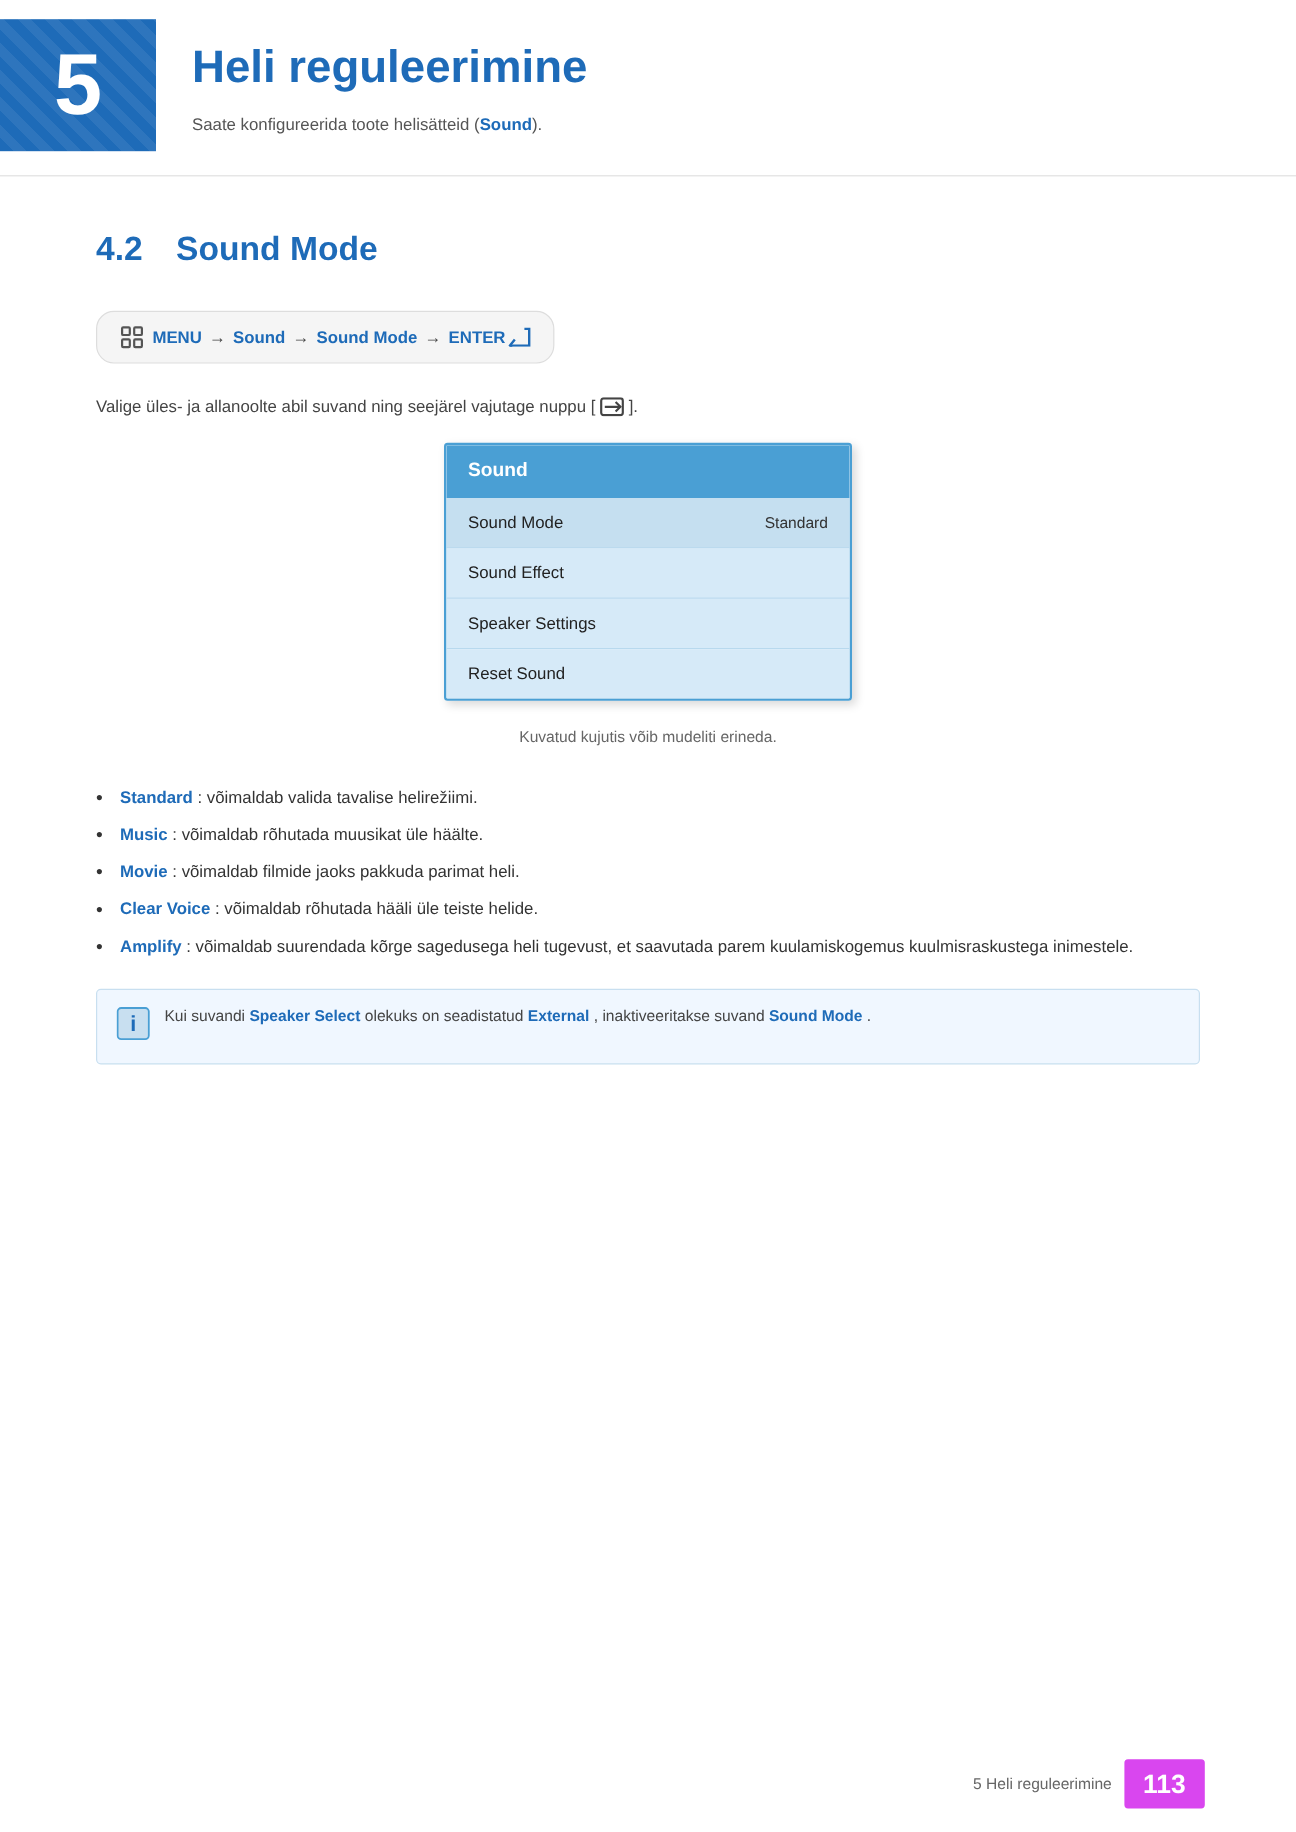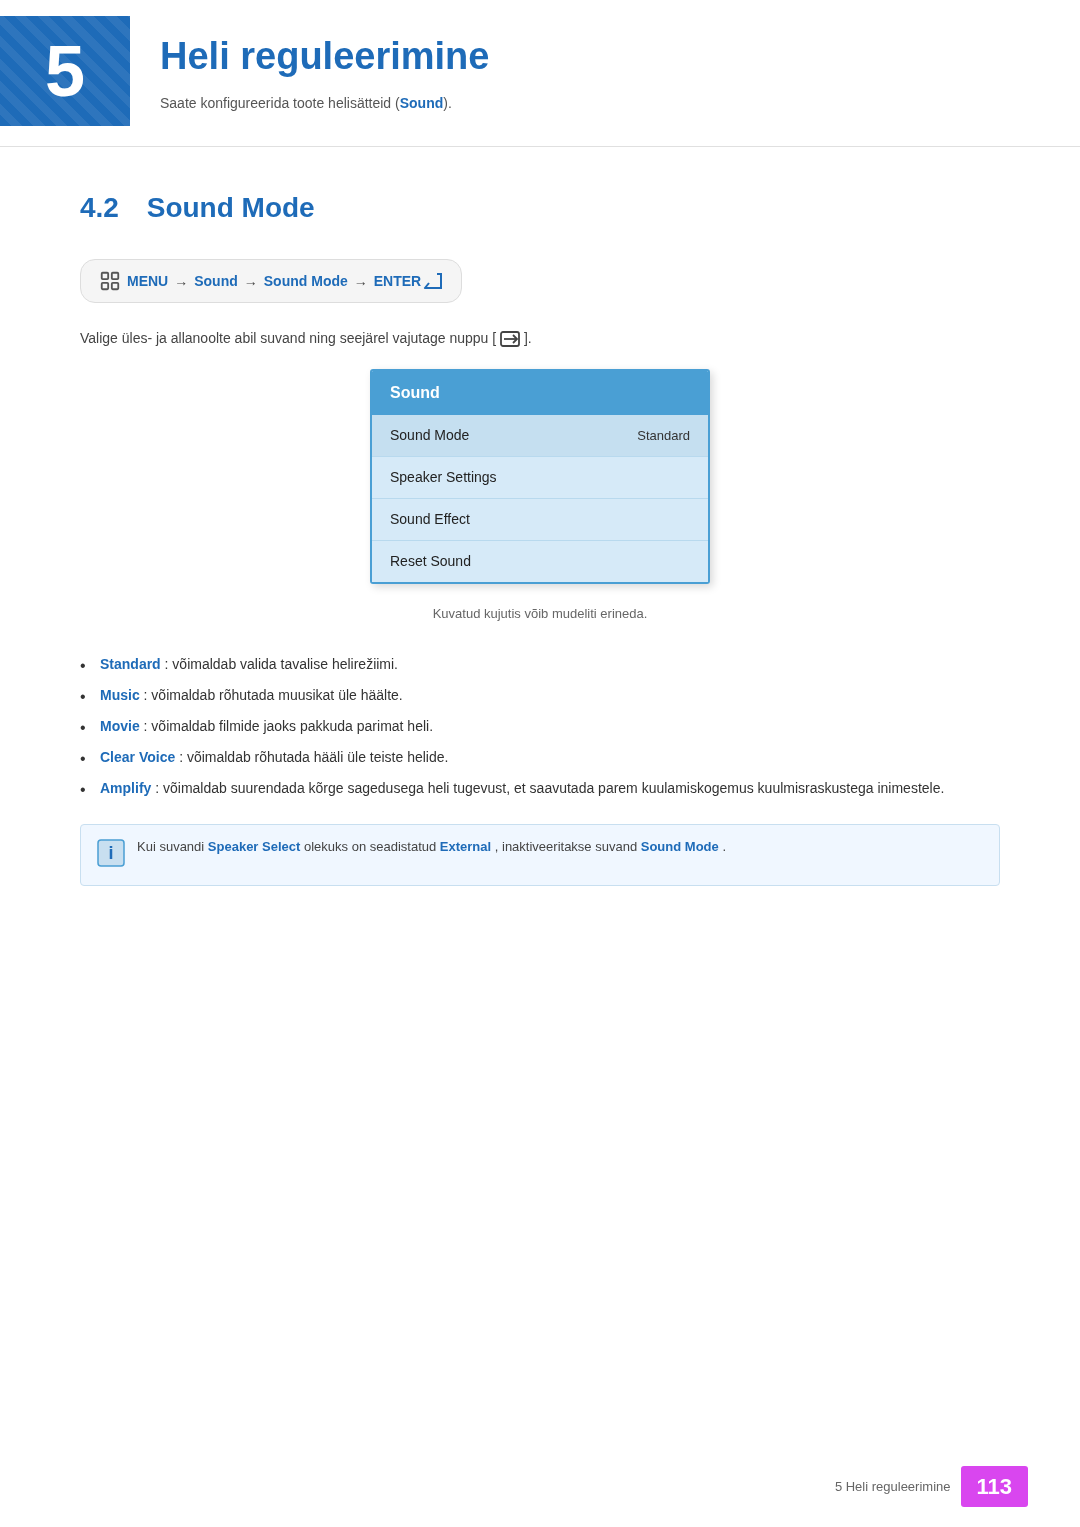--- a/index.html
+++ b/index.html
@@ -247,21 +247,21 @@
 
     .note-text strong {
       color: #1e6bb8;
       font-weight: bold;
     }
 
     
     .page-footer {
       position: absolute;
       bottom: 20px;
-      right: 52px;
+      right: 76px;
       display: flex;
       align-items: center;
       gap: 10px;
     }
 
     .footer-chapter {
       font-size: 13px;
       color: #666;
     }
 
@@ -333,24 +333,24 @@
   </div>
 
   <div class="menu-container">
     <div class="sound-menu">
       <div class="sound-menu-header">Sound</div>
       <div class="sound-menu-item active">
         <span>Sound Mode</span>
         <span class="item-value">Standard</span>
       </div>
       <div class="sound-menu-item">
-        <span>Speaker Settings</span>
+        <span>Sound Effect</span>
       </div>
       <div class="sound-menu-item">
-        <span>Sound Effect</span>
+        <span>Speaker Settings</span>
       </div>
       <div class="sound-menu-item">
         <span>Reset Sound</span>
       </div>
     </div>
   </div>
 
   <div class="menu-caption">Kuvatud kujutis võib mudeliti erineda.</div>
 
   <ul class="bullet-list">

